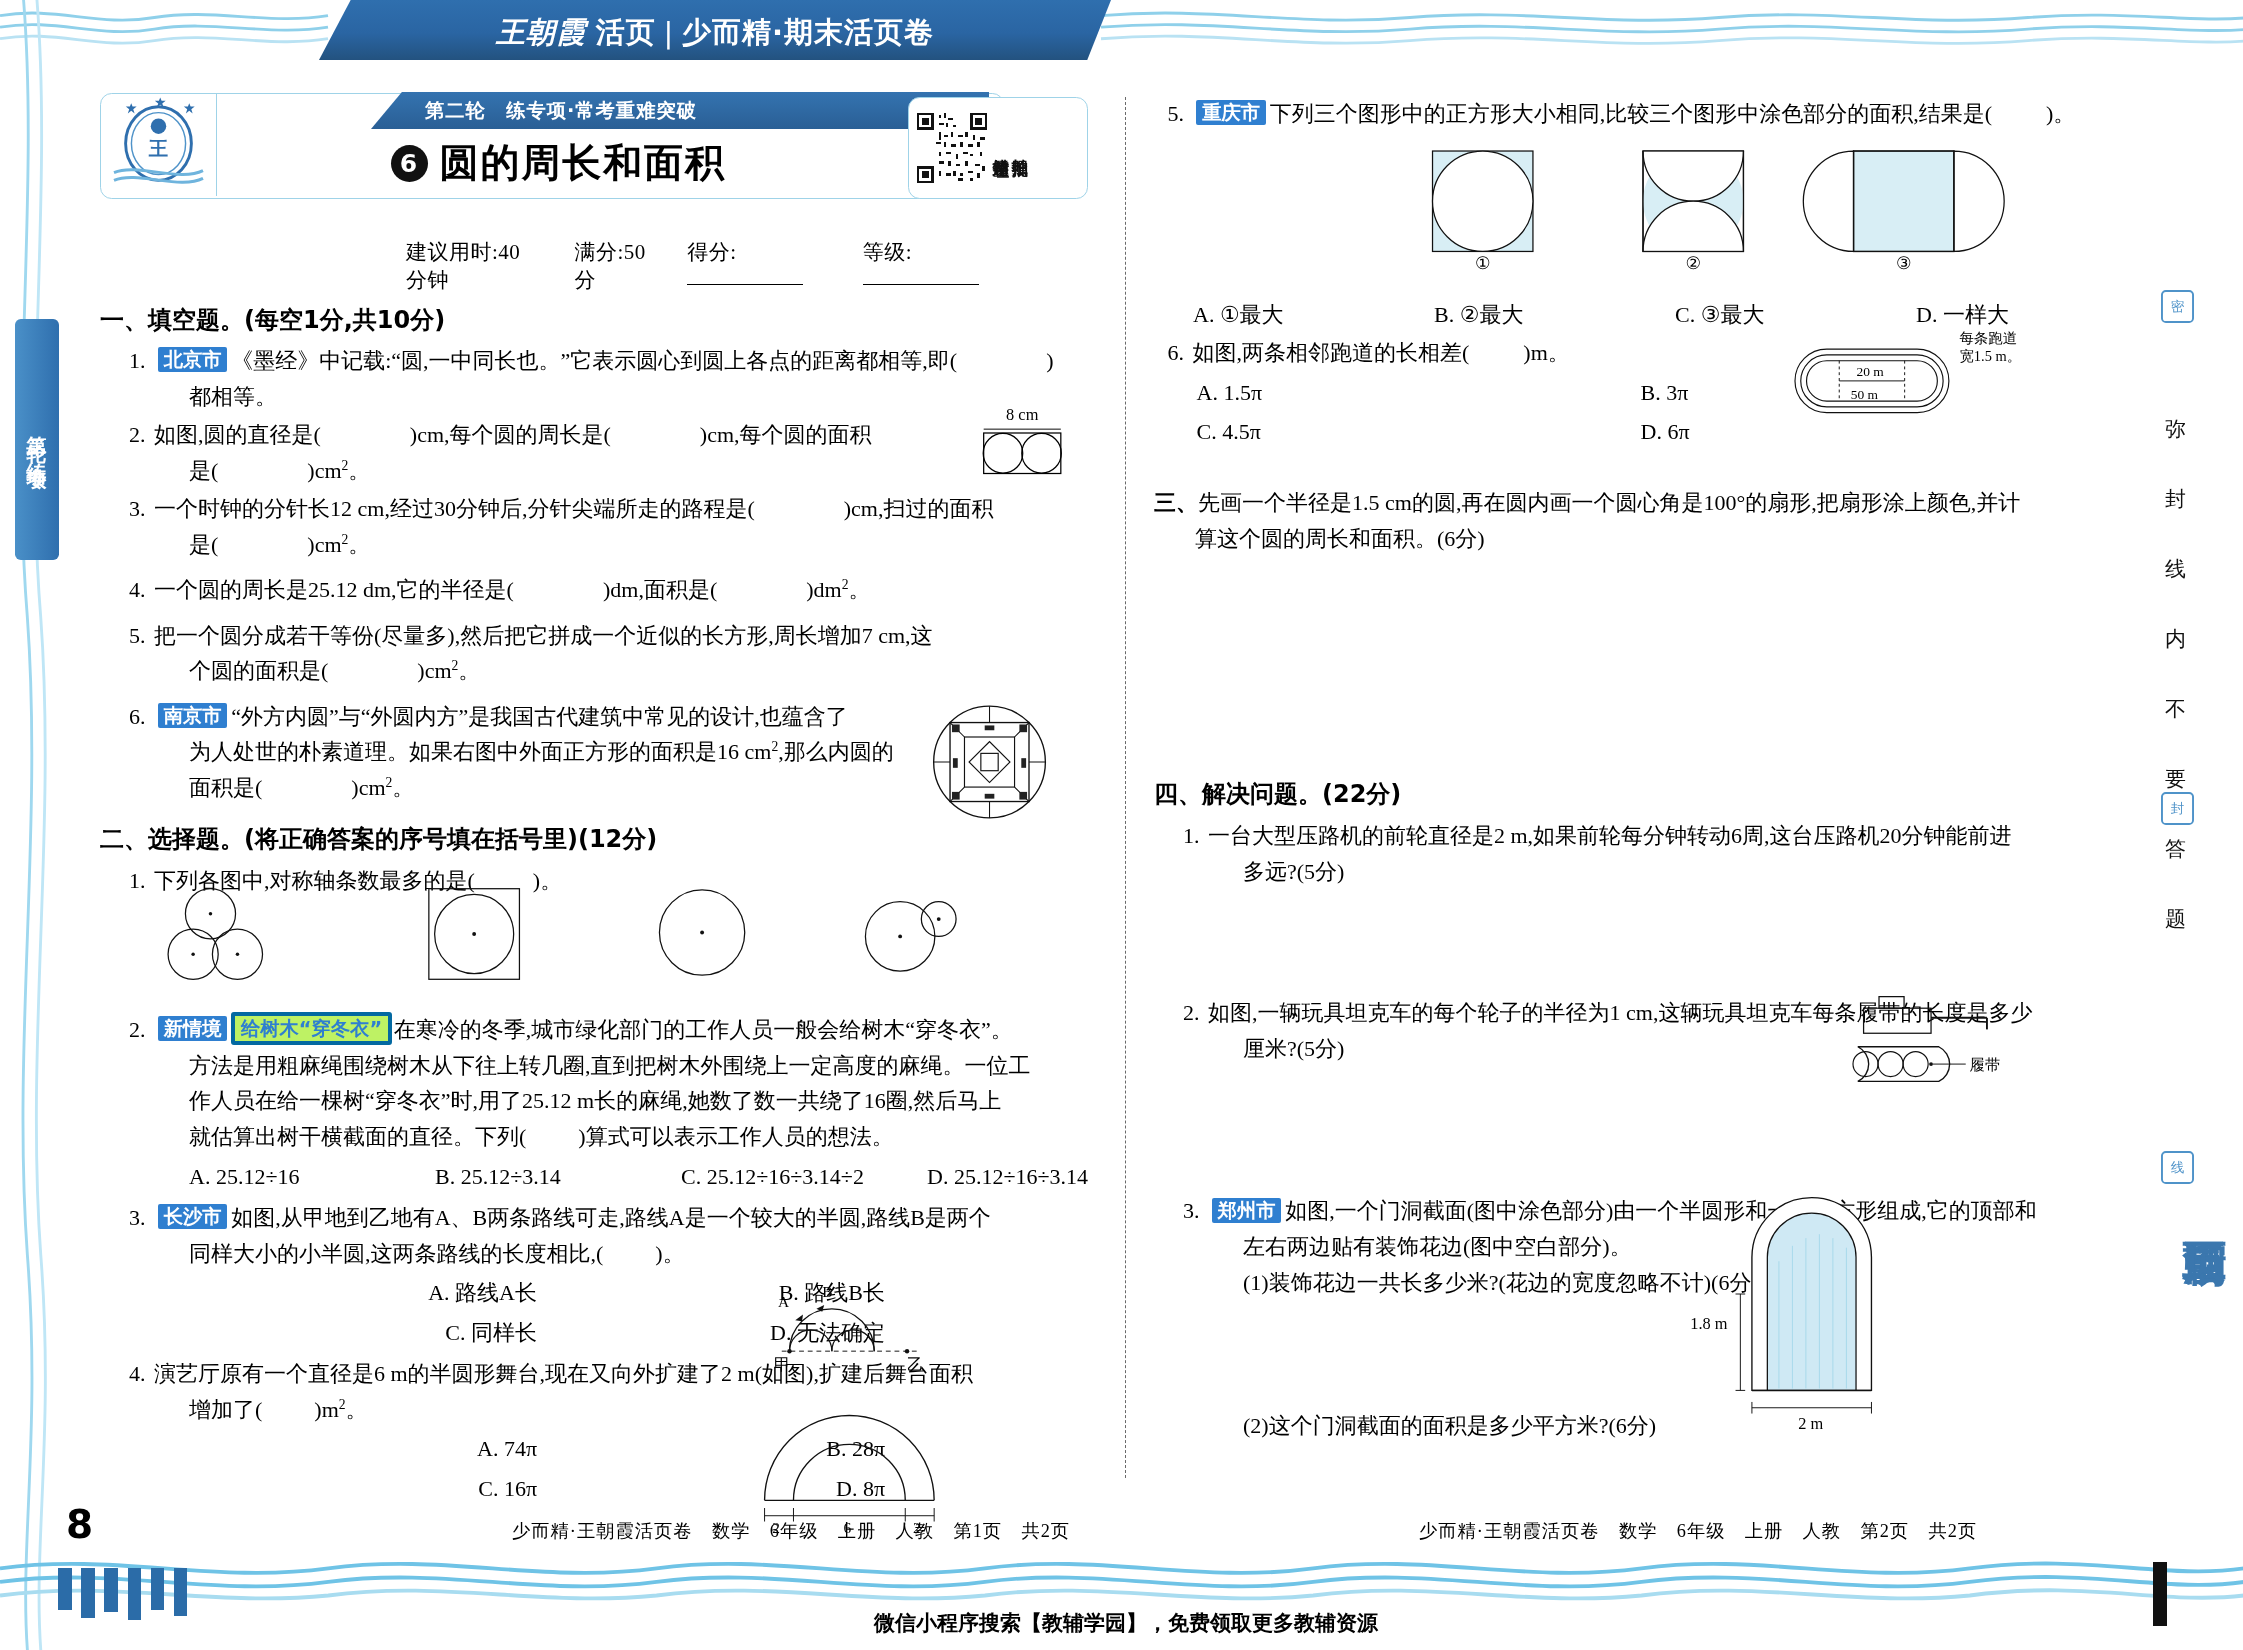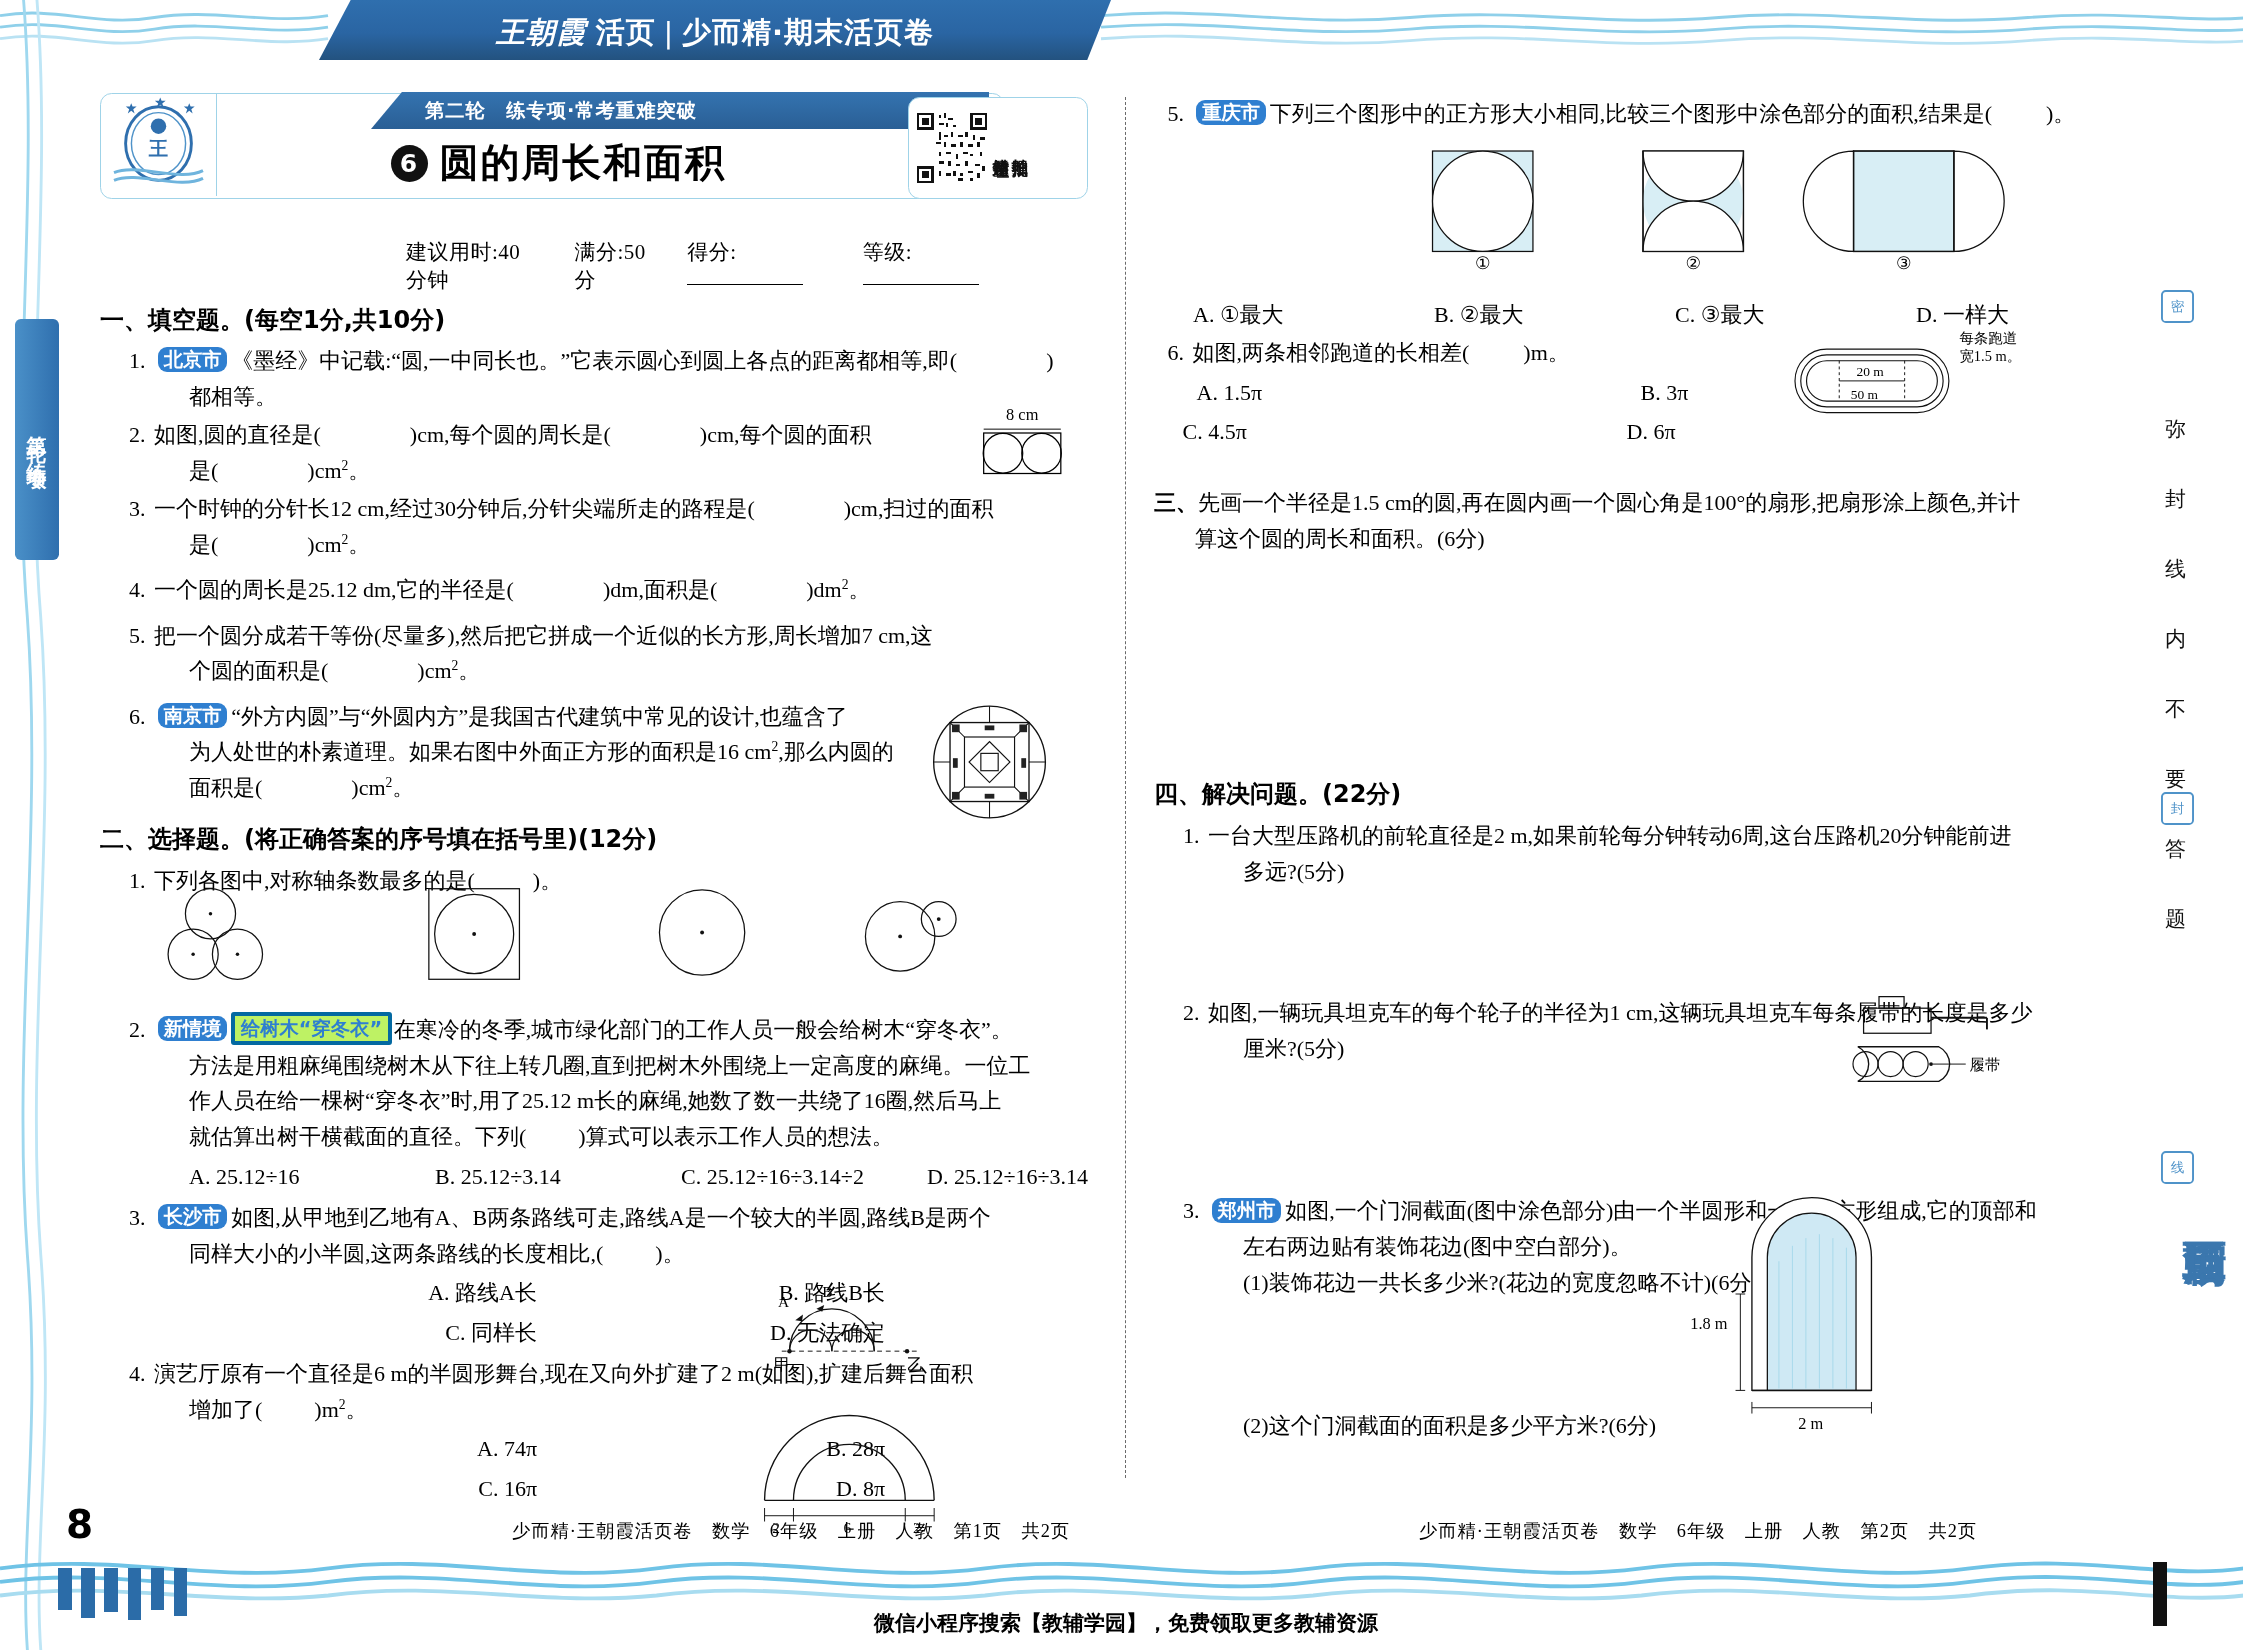--- a/index.html
+++ b/index.html
@@ -127,21 +127,21 @@
   .sec-head{
     font-size:24px; font-weight:bold; margin:13.5px 0 7.7px 0;
     font-family:"DejaVu Sans","Liberation Sans",sans-serif;
   }
   .q{ font-size:22px; line-height:1.62; margin:2.9px 0 2.9px 29px; text-indent:0; position:relative;}
   .q .num{ display:inline-block; min-width:25px;}
   .indent{ margin-left:60px; }
   .blank{ display:inline-block; min-width:89px; }
   .tag{
     display:inline-block; background:#2f7fd0; color:#fff; font-weight:bold;
-    padding:0 5.8px; border-radius:9px; font-size:19.3px; line-height:25px;
+    padding:0 5.8px; border-radius:2px; font-size:19.3px; line-height:25px;
     vertical-align:1.9px; margin:0 3.9px;
     font-family:"DejaVu Sans","Liberation Sans",sans-serif;
   }
   .tag2{
     display:inline-block; background:#bef264; color:#2f7fd0; font-weight:bold;
     border:4px solid #0369a1;
     padding:0 5.8px; border-radius:2.9px; font-size:19.3px; line-height:25px;
     vertical-align:1.9px; margin:0 1.9px 0 0;
     font-family:"DejaVu Sans","Liberation Sans",sans-serif;
   }
@@ -505,21 +505,21 @@
       <div style="width:241px">C. ③最大</div>
       <div style="width:241px">D. 一样大</div>
     </div>
 
     <div class="q" style="margin-left:13.5px; margin-top:5.8px">
       <span class="num">6.</span><span>如图,两条相邻跑道的长相差(</span><span class="blank" style="min-width:54px"></span><span>)m。</span>
       <div class="opts opt2r" style="margin-left:29px">
         <div>A. 1.5π</div>
         <div>B. 3π</div>
       </div>
-      <div class="opts opt2r" style="margin-left:15px">
+      <div class="opts opt2r" style="margin-left:29px">
         <div>C. 4.5π</div>
         <div>D. 6π</div>
       </div>
     </div>
 
     <div class="q" style="margin-left:0; margin-top:35px; font-weight:normal">
       <span class="num" style="min-width:41px; font-weight:bold">三、</span><span>先画一个半径是1.5 cm的圆,再在圆内画一个圆心角是100°的扇形,把扇形涂上颜色,并计</span>
       <div style="margin-left:41px">算这个圆的周长和面积。(6分)</div>
     </div>
 

